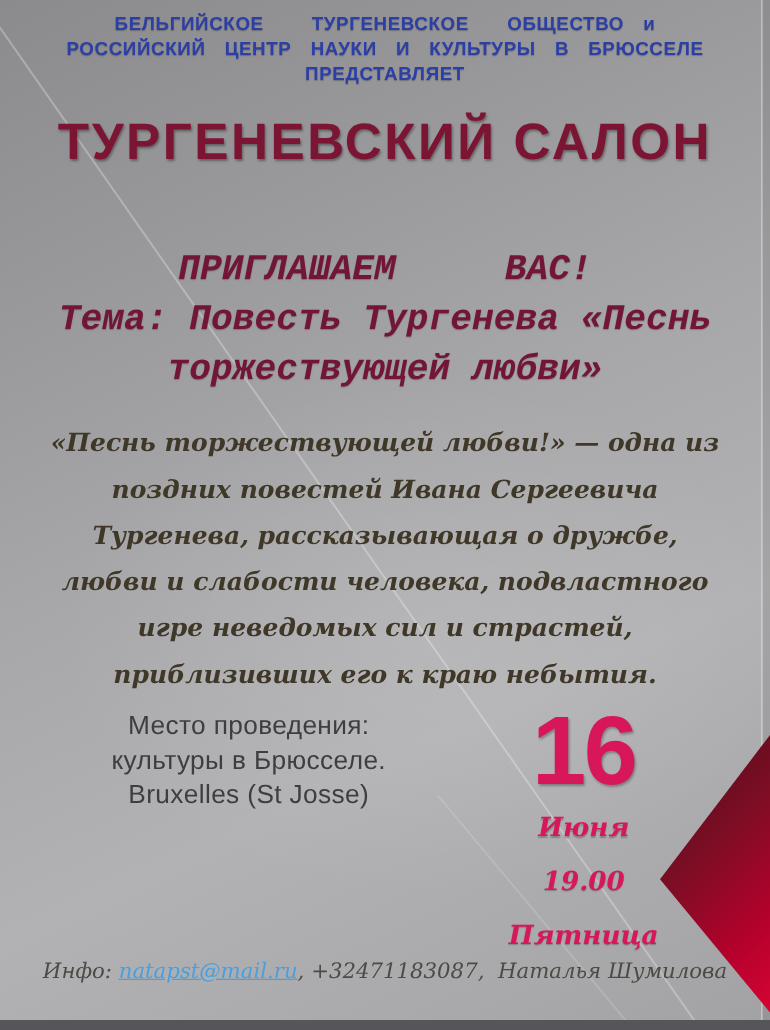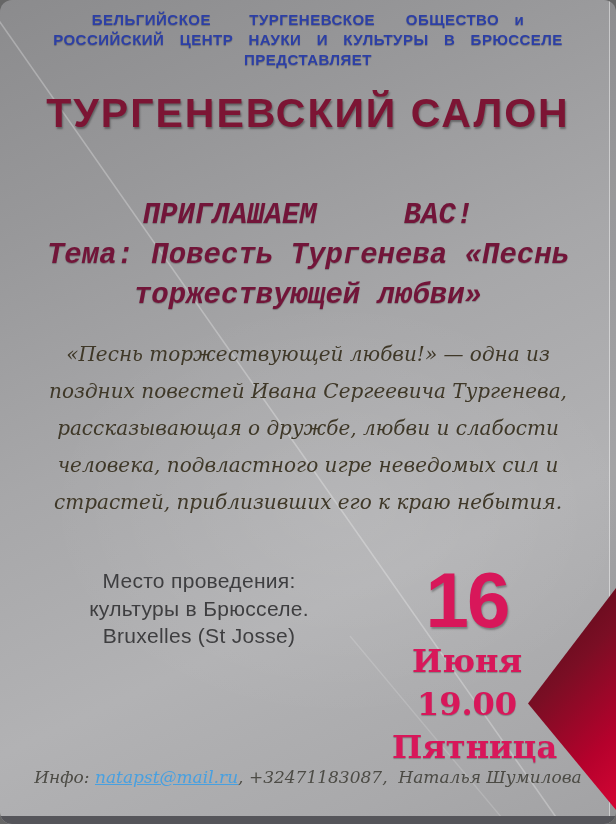--- a/index.html
+++ b/index.html
@@ -5,21 +5,20 @@
   html,body{margin:0;padding:0;background:#666;}
   .poster{
     position:relative;
     width:616px;height:824px;
     margin:0 auto;
     overflow:hidden;
     font-family:"Liberation Sans",sans-serif;
     background:
       radial-gradient(ellipse 420px 300px at 55% 62%, rgba(255,255,255,.10), rgba(255,255,255,0) 70%),
       linear-gradient(155deg,#8b8b8d 0%,#98989a 22%,#a7a7a9 45%,#b2b2b4 68%,#a9a9ab 88%,#a2a2a4 100%);
-    border-radius: 12px;
   }
   .bg-lines{position:absolute;left:0;top:0;width:616px;height:824px;pointer-events:none;}
   .right-edge-line{position:absolute;top:0;right:6px;width:1px;height:824px;background:rgba(255,255,255,.45);}
   .right-edge-shade{position:absolute;top:0;right:0;width:6px;height:824px;background:rgba(0,0,0,.08);}
   .red-triangle{
     position:absolute;right:0;top:588px;width:88px;height:222px;
     background:linear-gradient(135deg,#4d0916 0%,#7a0e24 40%,#b5012c 75%,#d40534 100%);
     clip-path:polygon(100% 0, 0 52%, 100% 100%);
   }
   .bottom-bar{position:absolute;left:0;bottom:0;width:616px;height:8px;background:#55555a;}
@@ -45,40 +44,40 @@
     font-family:Liberation Mono, monospace;font-style:italic;font-weight:bold;
     font-size:29px;line-height:40px;
     text-shadow:0 1px 1px rgba(0,0,0,.25);
   }
   .invite .ln{white-space:pre;}
 
   .description{
     position:absolute;top:336px;left:36px;width:544px;margin:0;
     text-align:center;color:#3f3828;
     font-family:"DejaVu Serif",serif;font-style:italic;
-    font-size:20px;line-height:37px;
+    font-size:20px;line-height:37px;font-weight:bold;
   }
 
   .venue{
     position:absolute;top:567px;left:16px;width:366px;
     text-align:center;color:#3e3e40;
     font-size:21px;line-height:27.5px;letter-spacing:.3px;
   }
 
   .date-block{
     position:absolute;top:560px;left:392px;width:150px;
     text-align:center;color:#d8175a;
   }
   .date-day{
     font-size:78px;line-height:80px;font-weight:bold;
     letter-spacing:-2px;text-shadow:1px 2px 2px rgba(0,0,0,.3);
   }
   .date-script{
-    font-family:"DejaVu Serif",serif;font-weight:bold;
-    font-size:32px;line-height:43px;
+    font-family:"DejaVu Serif",serif;font-style:italic;font-weight:bold;
+    font-size:21px;line-height:43px;
     text-shadow:0 1px 1px rgba(0,0,0,.25);
   }
 
   .contact{
     position:absolute;top:767px;left:0;width:616px;
     text-align:center;color:#4c4b45;
     font-family:"DejaVu Serif",serif;
     font-size:17px;white-space:pre;font-style:italic;
   }
   .contact a{color:#48a0e0;text-decoration:underline;}

